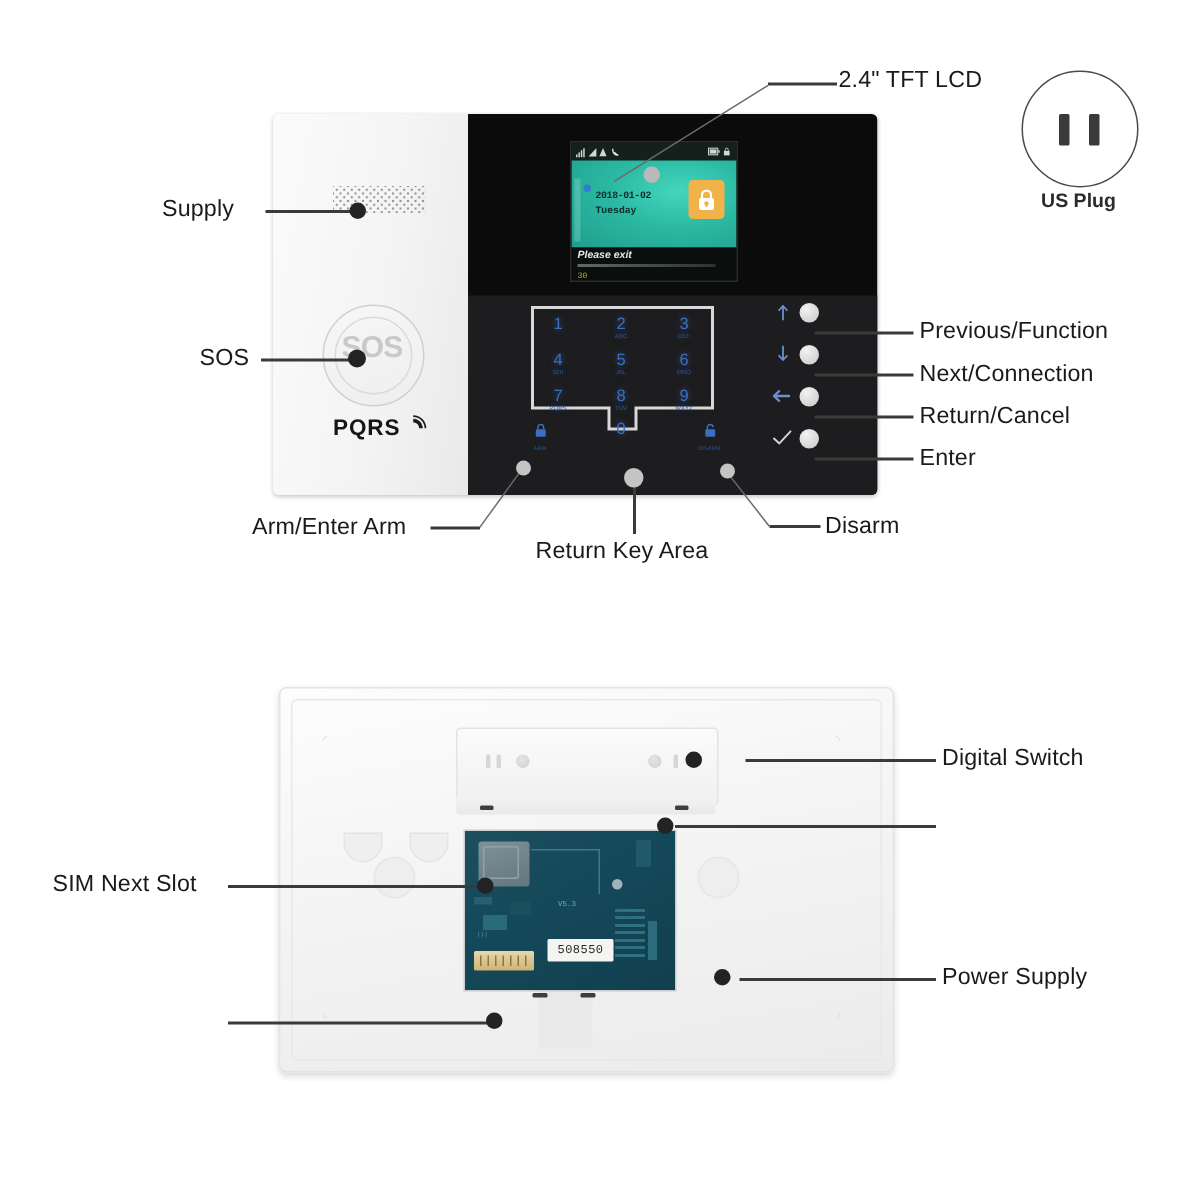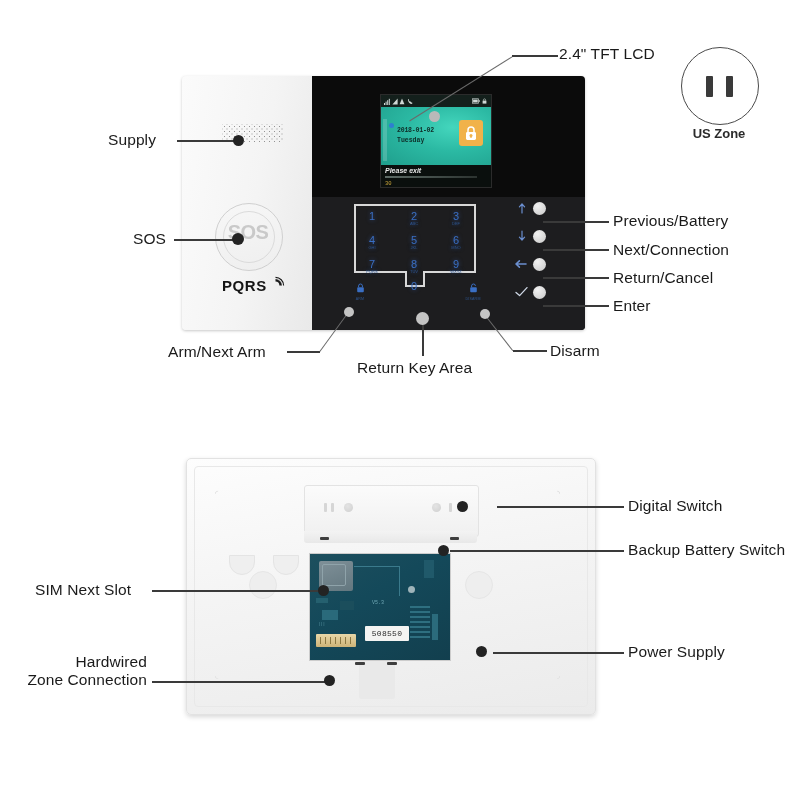--- a/index.html
+++ b/index.html
@@ -610,51 +610,51 @@
   <div class="dot" style="left:429px; top:111px; width:11px; height:11px; background:#b9b9b9;"></div>
 
   <div class="callout" style="left:108px; top:131px;">Supply</div>
   <div class="lline" style="left:177px; top:140px; width:62px;"></div>
   <div class="dot" style="left:233px; top:135px; width:11px; height:11px;"></div>
 
   <div class="callout" style="left:133px; top:230px;">SOS</div>
   <div class="lline" style="left:174px; top:239px; width:64px;"></div>
   <div class="dot" style="left:232px; top:233px; width:12px; height:12px;"></div>
 
-  <div class="callout" style="left:613px; top:212px;">Previous/Battery</div>
+  <div class="callout" style="left:613px; top:212px;">Previous/Function</div>
   <div class="lline" style="left:543px; top:221px; width:66px;"></div>
 
   <div class="callout" style="left:613px; top:241px;">Next/Connection</div>
   <div class="lline" style="left:543px; top:249px; width:66px;"></div>
 
   <div class="callout" style="left:613px; top:269px;">Return/Cancel</div>
   <div class="lline" style="left:543px; top:277px; width:66px;"></div>
 
   <div class="callout" style="left:613px; top:297px;">Enter</div>
   <div class="lline" style="left:543px; top:305px; width:66px;"></div>
 
-  <div class="callout" style="left:168px; top:343px;">Arm/Next Arm</div>
+  <div class="callout" style="left:168px; top:343px;">Arm/Enter Arm</div>
   <div class="lline" style="left:287px; top:351px; width:33px;"></div>
   <div class="ldiag" style="left:320px; top:351px; width:48px; transform: rotate(-54deg);"></div>
   <div class="dot" style="left:344px; top:307px; width:10px; height:10px; background:#c4c4c4;"></div>
 
   <div class="callout" style="left:357px; top:359px;">Return Key Area</div>
   <div class="lline" style="left:422px; top:320px; width:1.6px; height:36px;"></div>
   <div class="dot" style="left:416px; top:312px; width:13px; height:13px; background:#c4c4c4;"></div>
 
   <div class="callout" style="left:550px; top:342px;">Disarm</div>
   <div class="lline" style="left:513px; top:350px; width:34px;"></div>
   <div class="ldiag" style="left:513px; top:350px; width:46px; transform: rotate(-128deg);"></div>
   <div class="dot" style="left:480px; top:309px; width:10px; height:10px; background:#c4c4c4;"></div>
 
   <div class="plug-circle">
     <div class="plug-slot" style="left:24px; top:28px;"></div>
     <div class="plug-slot" style="left:44px; top:28px;"></div>
   </div>
-  <div class="plug-label">US Zone</div>
+  <div class="plug-label">US Plug</div>
 
   <div class="back-panel">
     <div class="back-inner-edge"></div>
 
     <div class="corner-mark" style="left:28px; top:30px;">◜</div>
     <div class="corner-mark" style="left:370px; top:30px;">◝</div>
     <div class="corner-mark" style="left:28px; top:212px;">◟</div>
     <div class="corner-mark" style="left:370px; top:212px;">◞</div>
 
     <div class="batt-cover"></div>
@@ -700,32 +700,27 @@
       <div class="pcb-label">508550</div>
       <div class="pcb-part" style="left:62px; top:46px; color:#6fa8b5; font-size:5px; font-family:'Liberation Mono',monospace;">V5.3</div>
       <div class="pcb-part" style="left:8px; top:68px; color:#5d98a6; font-size:4px; font-family:'Liberation Mono',monospace;">|||</div>
     </div>
   </div>
 
   <div class="callout" style="left:628px; top:497px;">Digital Switch</div>
   <div class="lline" style="left:497px; top:506px; width:127px;"></div>
   <div class="dot" style="left:457px; top:501px; width:11px; height:11px;"></div>
 
-  <div class="callout" style="left:628px; top:541px;">Backup Battery Switch</div>
   <div class="lline" style="left:450px; top:550px; width:174px;"></div>
   <div class="dot" style="left:438px; top:545px; width:11px; height:11px;"></div>
 
   <div class="callout" style="left:628px; top:643px;">Power Supply</div>
   <div class="lline" style="left:493px; top:652px; width:131px;"></div>
   <div class="dot" style="left:476px; top:646px; width:11px; height:11px;"></div>
 
   <div class="callout" style="left:35px; top:581px;">SIM Next Slot</div>
   <div class="lline" style="left:152px; top:590px; width:170px;"></div>
   <div class="dot" style="left:318px; top:585px; width:11px; height:11px;"></div>
 
-  <div class="callout two-line" style="left:0px; top:653px; width:147px;">
-    <span>Hardwired</span><br>
-    <span>Zone Connection</span>
-  </div>
   <div class="lline" style="left:152px; top:681px; width:176px;"></div>
   <div class="dot" style="left:324px; top:675px; width:11px; height:11px;"></div>
 
 </div>
 
 </body></html>

